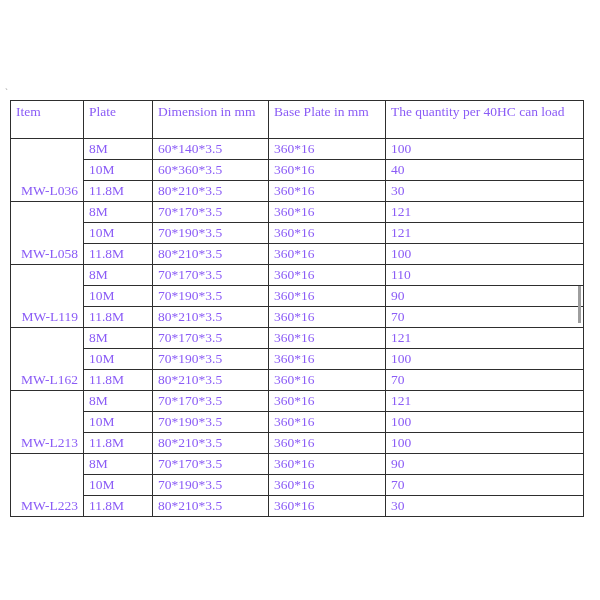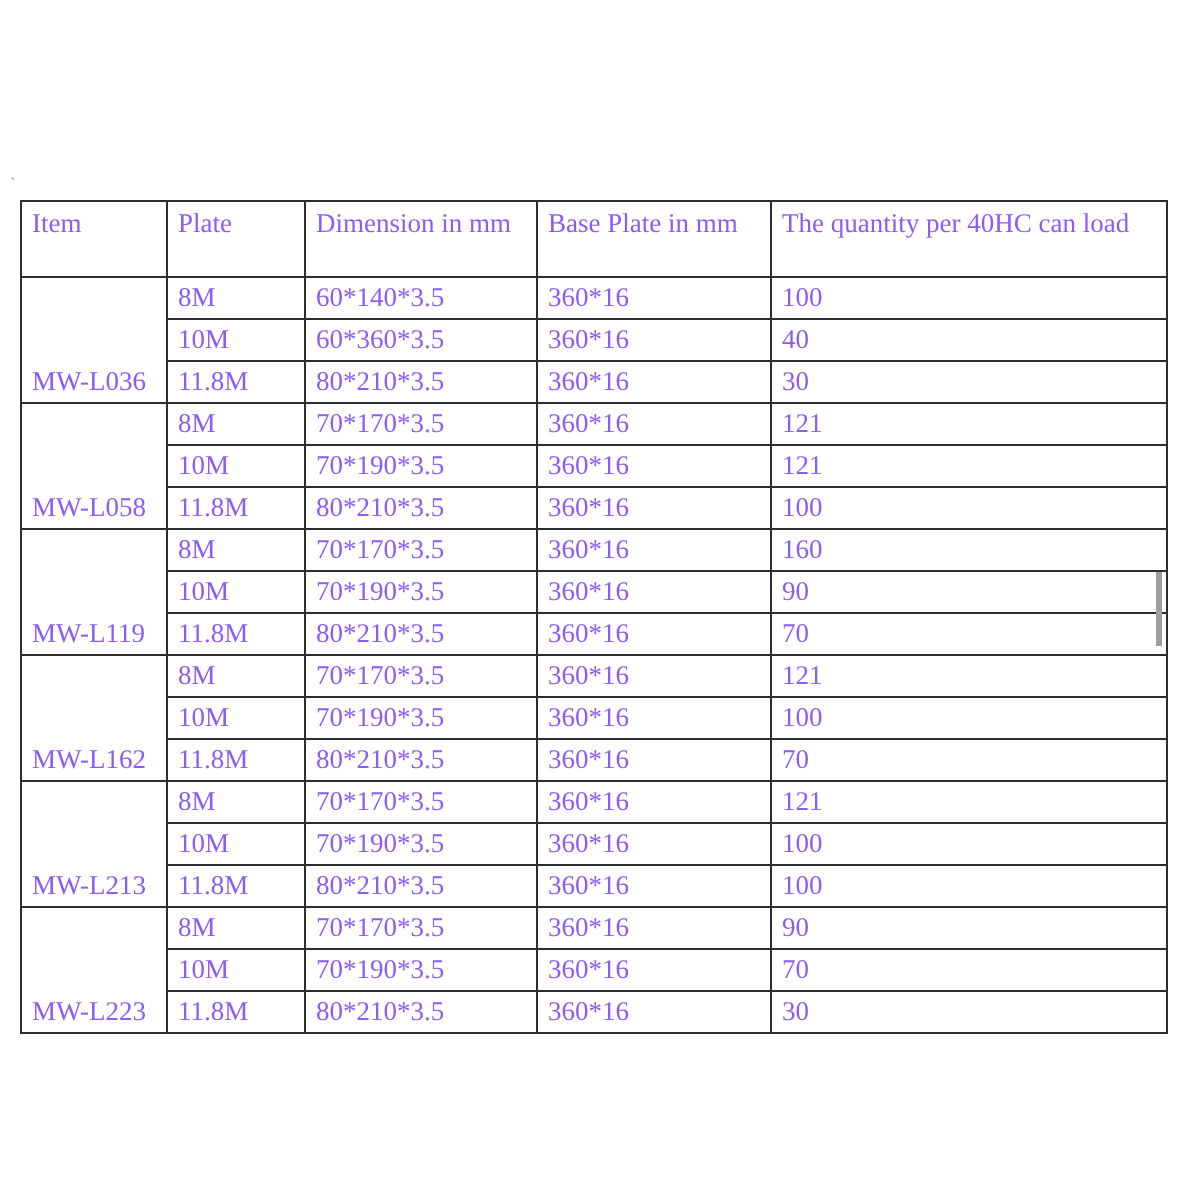--- a/index.html
+++ b/index.html
@@ -40,20 +40,21 @@
   table.spec-table thead th {
     vertical-align: top;
     padding-top: 3px;
   }
   table.spec-table tbody tr {
     height: 21px;
   }
   table.spec-table td.item-cell {
     vertical-align: bottom;
     padding-bottom: 2px;
+    text-align: right;
   }
   .right-edge-artifact {
     position: absolute;
     left: 578px;
     top: 286px;
     width: 3px;
     height: 37px;
   }
   .topleft-artifact {
     position: absolute;
@@ -125,21 +126,21 @@
           <td>11.8M</td>
           <td>80*210*3.5</td>
           <td>360*16</td>
           <td>100</td>
         </tr>
         <tr>
           <td class="item-cell" rowspan="3">MW-L119</td>
           <td>8M</td>
           <td>70*170*3.5</td>
           <td>360*16</td>
-          <td>160</td>
+          <td>110</td>
         </tr>
         <tr>
           <td>10M</td>
           <td>70*190*3.5</td>
           <td>360*16</td>
           <td>90</td>
         </tr>
         <tr>
           <td>11.8M</td>
           <td>80*210*3.5</td>

